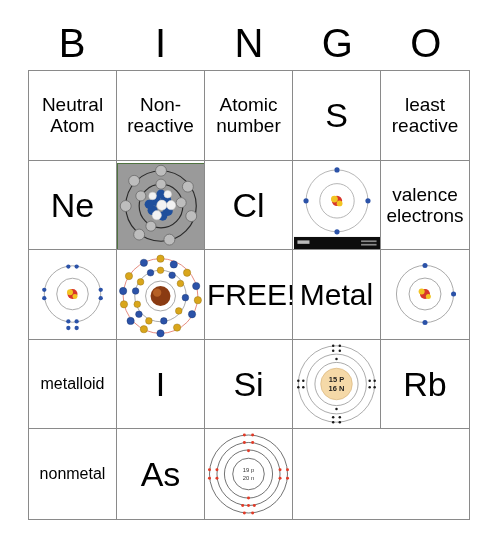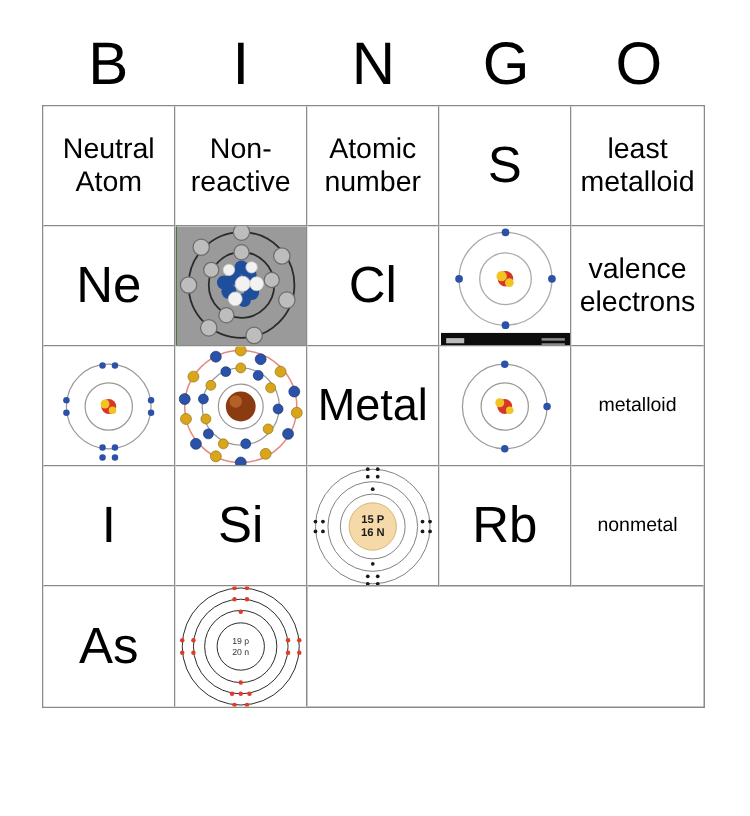--- a/index.html
+++ b/index.html
@@ -15,42 +15,42 @@
   #header-row{
     position:absolute;left:28px;top:16px;width:442px;height:54px;
     display:flex;
   }
   .header-cell{
     flex:1 1 0;display:flex;align-items:center;justify-content:center;
     font-size:40px;line-height:1;font-weight:400;letter-spacing:0;
   }
   
   #grid{
-    position:absolute;left:28px;top:70px;width:442px;height:402px;
+    position:absolute;left:28px;top:70px;width:442px;height:450px;
     box-sizing:border-box;
     border:1px solid #8a8a8a;
     display:grid;
     grid-template-columns:repeat(5,1fr);
     grid-template-rows:repeat(5,1fr);
   }
   .cell{
     position:relative;box-sizing:border-box;
     border-right:1px solid #8a8a8a;border-bottom:1px solid #8a8a8a;
     display:flex;align-items:center;justify-content:center;
     text-align:center;overflow:hidden;background:#ffffff;
     padding:2px;
   }
   .cell:nth-child(5n){border-right:none;}
   .cell:nth-child(n+21){border-bottom:none;}
   .txt{display:block;width:100%;line-height:1.12;}
   .sz-xl{font-size:34px;}
   .sz-lg{font-size:30px;}
   .sz-md{font-size:19px;}
-  .sz-sm{font-size:13px;}
-  .art{width:100%;height:100%;display:flex;align-items:center;justify-content:center;text-decoration:underline;}
+  .sz-sm{font-size:16px;}
+  .art{width:100%;height:100%;display:flex;align-items:flex-start;justify-content:center;text-decoration:underline;}
   .art svg{display:block;}
   .art-gray{background:#9a9a9a;border:1px solid #4f7340;width:88px;height:86px;}
   .art-bar{background:#ffffff;position:relative;width:88px;height:86px;}
 </style>
 </head>
 <body>
 
 <div id="card">
 
   <div id="header-row">
@@ -69,21 +69,21 @@
     <div class="cell">
       <span class="txt sz-md">Non-reactive</span>
     </div>
     <div class="cell">
       <span class="txt sz-md">Atomic number</span>
     </div>
     <div class="cell">
       <span class="txt sz-xl">S</span>
     </div>
     <div class="cell">
-      <span class="txt sz-md">least metalloid</span>
+      <span class="txt sz-md">least reactive</span>
     </div>
 
     <div class="cell">
       <span class="txt sz-xl">Ne</span>
     </div>
 
     <div class="cell">
       <div class="art">
         <div class="art-gray">
           <svg viewBox="0 0 100 100" width="86" height="84">
@@ -220,20 +220,23 @@
               <circle cx="80" cy="52" r="4"></circle>
             <circle cx="54" cy="80" r="4"></circle>
               <circle cx="24" cy="72" r="4"></circle>
             <circle cx="20" cy="44" r="4"></circle>
               <circle cx="38" cy="22" r="4"></circle>
           </g>
         </svg>
       </div>
     </div>
 
+    <div class="cell">
+      <span class="txt sz-lg">FREE!</span>
+    </div>
 
     <div class="cell">
       <span class="txt sz-lg">Metal</span>
     </div>
 
     <div class="cell">
       <div class="art">
         <svg viewBox="0 0 100 100" width="84" height="84">
           <circle cx="50" cy="50" r="34" fill="none" stroke="#9a9a9a" stroke-width="1"></circle>
           <circle cx="50" cy="50" r="19" fill="none" stroke="#9a9a9a" stroke-width="1"></circle>

